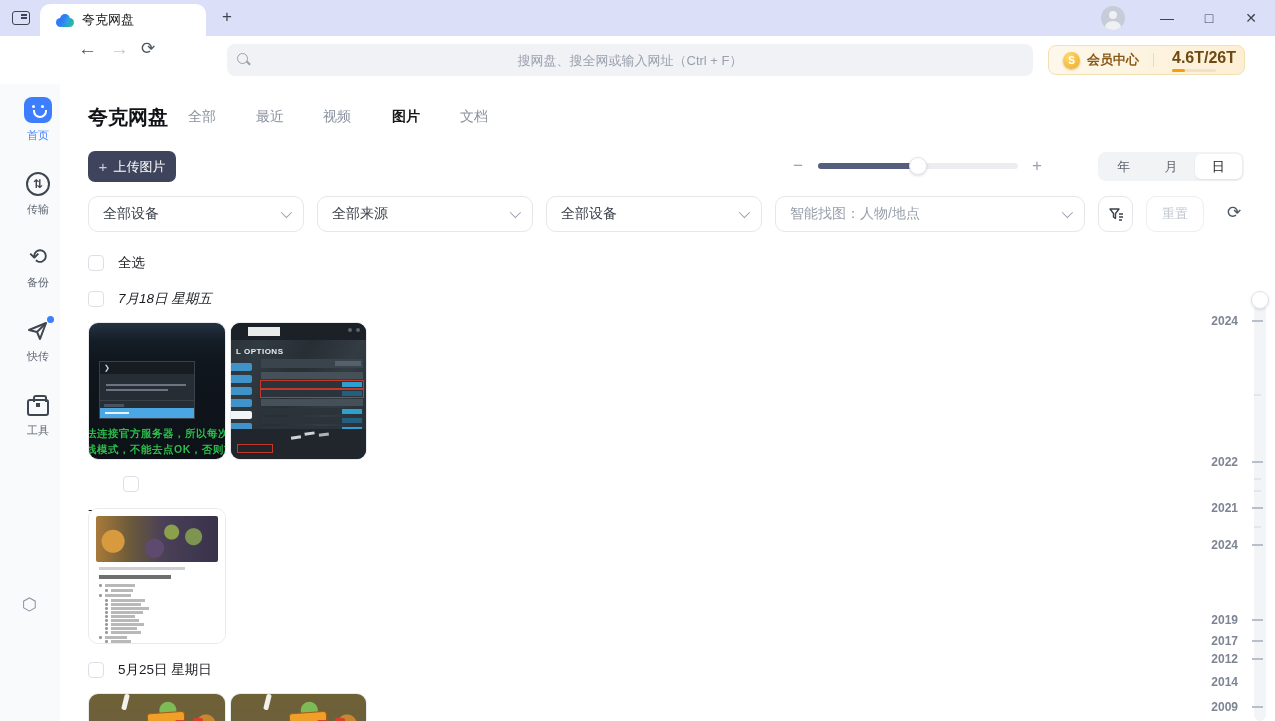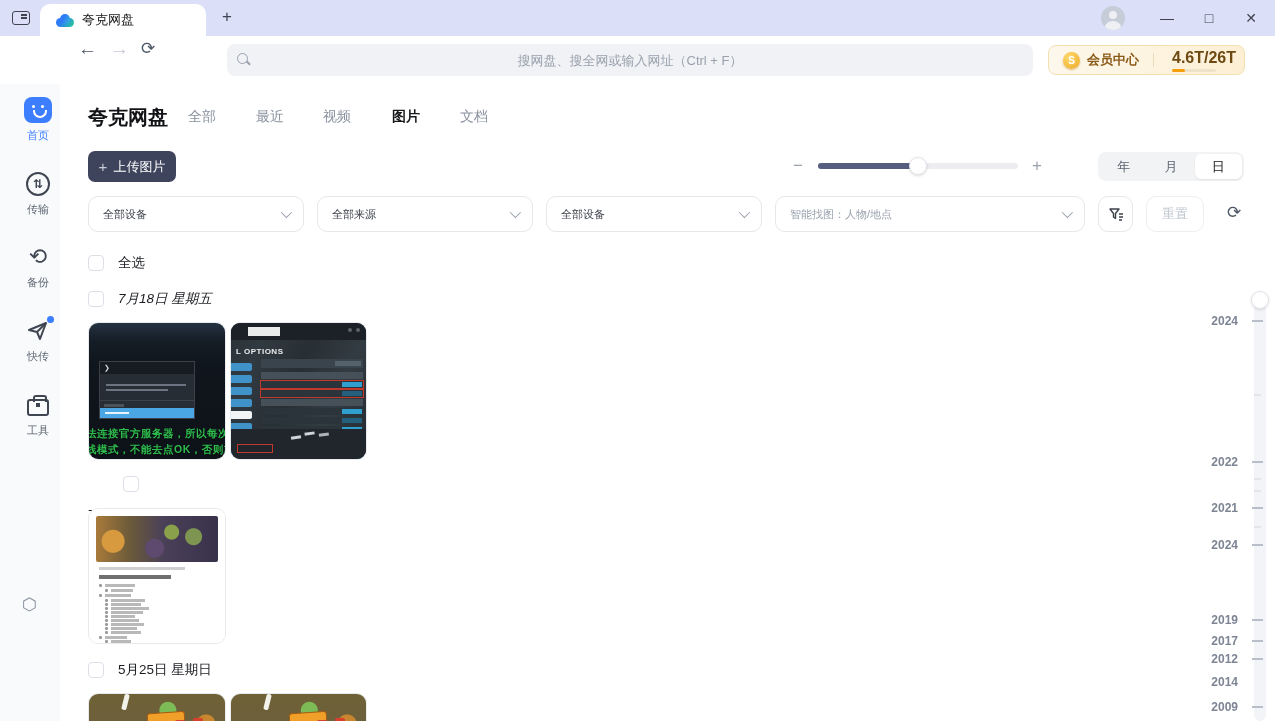--- a/index.html
+++ b/index.html
@@ -75,21 +75,21 @@
   .zoom-minus, .zoom-plus { position:absolute; top:157px; font-size:17px; color:#9aa1ad; line-height:1; }
   .zoom-minus { left:793px; } .zoom-plus { left:1032px; }
   .slider { position:absolute; left:818px; top:163px; width:200px; height:6px; border-radius:3px; background:#ededf1; }
   .slider-fill { position:absolute; left:0; top:0; width:100px; height:6px; border-radius:3px; background:#565e80; }
   .slider-thumb { position:absolute; left:91px; top:-6px; width:18px; height:18px; border-radius:50%; background:#fff; border:1px solid #e3e5ea; box-shadow:0 1px 3px rgba(0,0,0,.15); }
   .seg { position:absolute; left:1098px; top:152px; width:146px; height:29px; background:#f2f3f5; border-radius:8px; display:flex; padding:2px; }
   .seg-item { flex:1; display:flex; align-items:center; justify-content:center; font-size:13px; color:#5f6672; border-radius:6px; }
   .seg-item.active { background:#fff; color:#17181a; box-shadow:0 1px 2px rgba(0,0,0,.08); }
 
   
-  .dd { position:absolute; top:196px; height:36px; border:1px solid #e5e7eb; border-radius:10px; background:#fff; display:flex; align-items:center; justify-content:space-between; padding:0 14px; font-size:11px; color:#3c414a; }
+  .dd { position:absolute; top:196px; height:36px; border:1px solid #e5e7eb; border-radius:10px; background:#fff; display:flex; align-items:center; justify-content:space-between; padding:0 14px; font-size:14px; color:#3c414a; }
   .dd-0 { left:88px; width:216px; } .dd-1 { left:317px; width:216px; } .dd-2 { left:546px; width:216px; }
   .dd-3 { left:775px; width:310px; color:#9aa1ad; }
   .chev { width:8px; height:8px; border-right:1.6px solid #9aa1ad; border-bottom:1.6px solid #9aa1ad; transform:rotate(45deg) translateY(-2px); }
   .funnel-btn { position:absolute; left:1098px; top:196px; width:35px; height:36px; border:1px solid #e5e7eb; border-radius:10px; background:#fff; display:flex; align-items:center; justify-content:center; }
   .reset-btn { position:absolute; left:1146px; top:196px; width:58px; height:36px; border:1px solid #eceef0; border-radius:10px; background:#fff; font-size:13px; color:#c0c6cf; display:flex; align-items:center; justify-content:center; font-family:inherit; }
   .refresh-ic { position:absolute; left:1227px; top:204px; font-size:17px; color:#4b5563; line-height:1; }
 
   
   .checkbox { width:16px; height:16px; border:1px solid #dcdfe5; border-radius:4px; background:#fff; }
   .row-check { position:absolute; left:88px; display:flex; align-items:center; gap:14px; }

